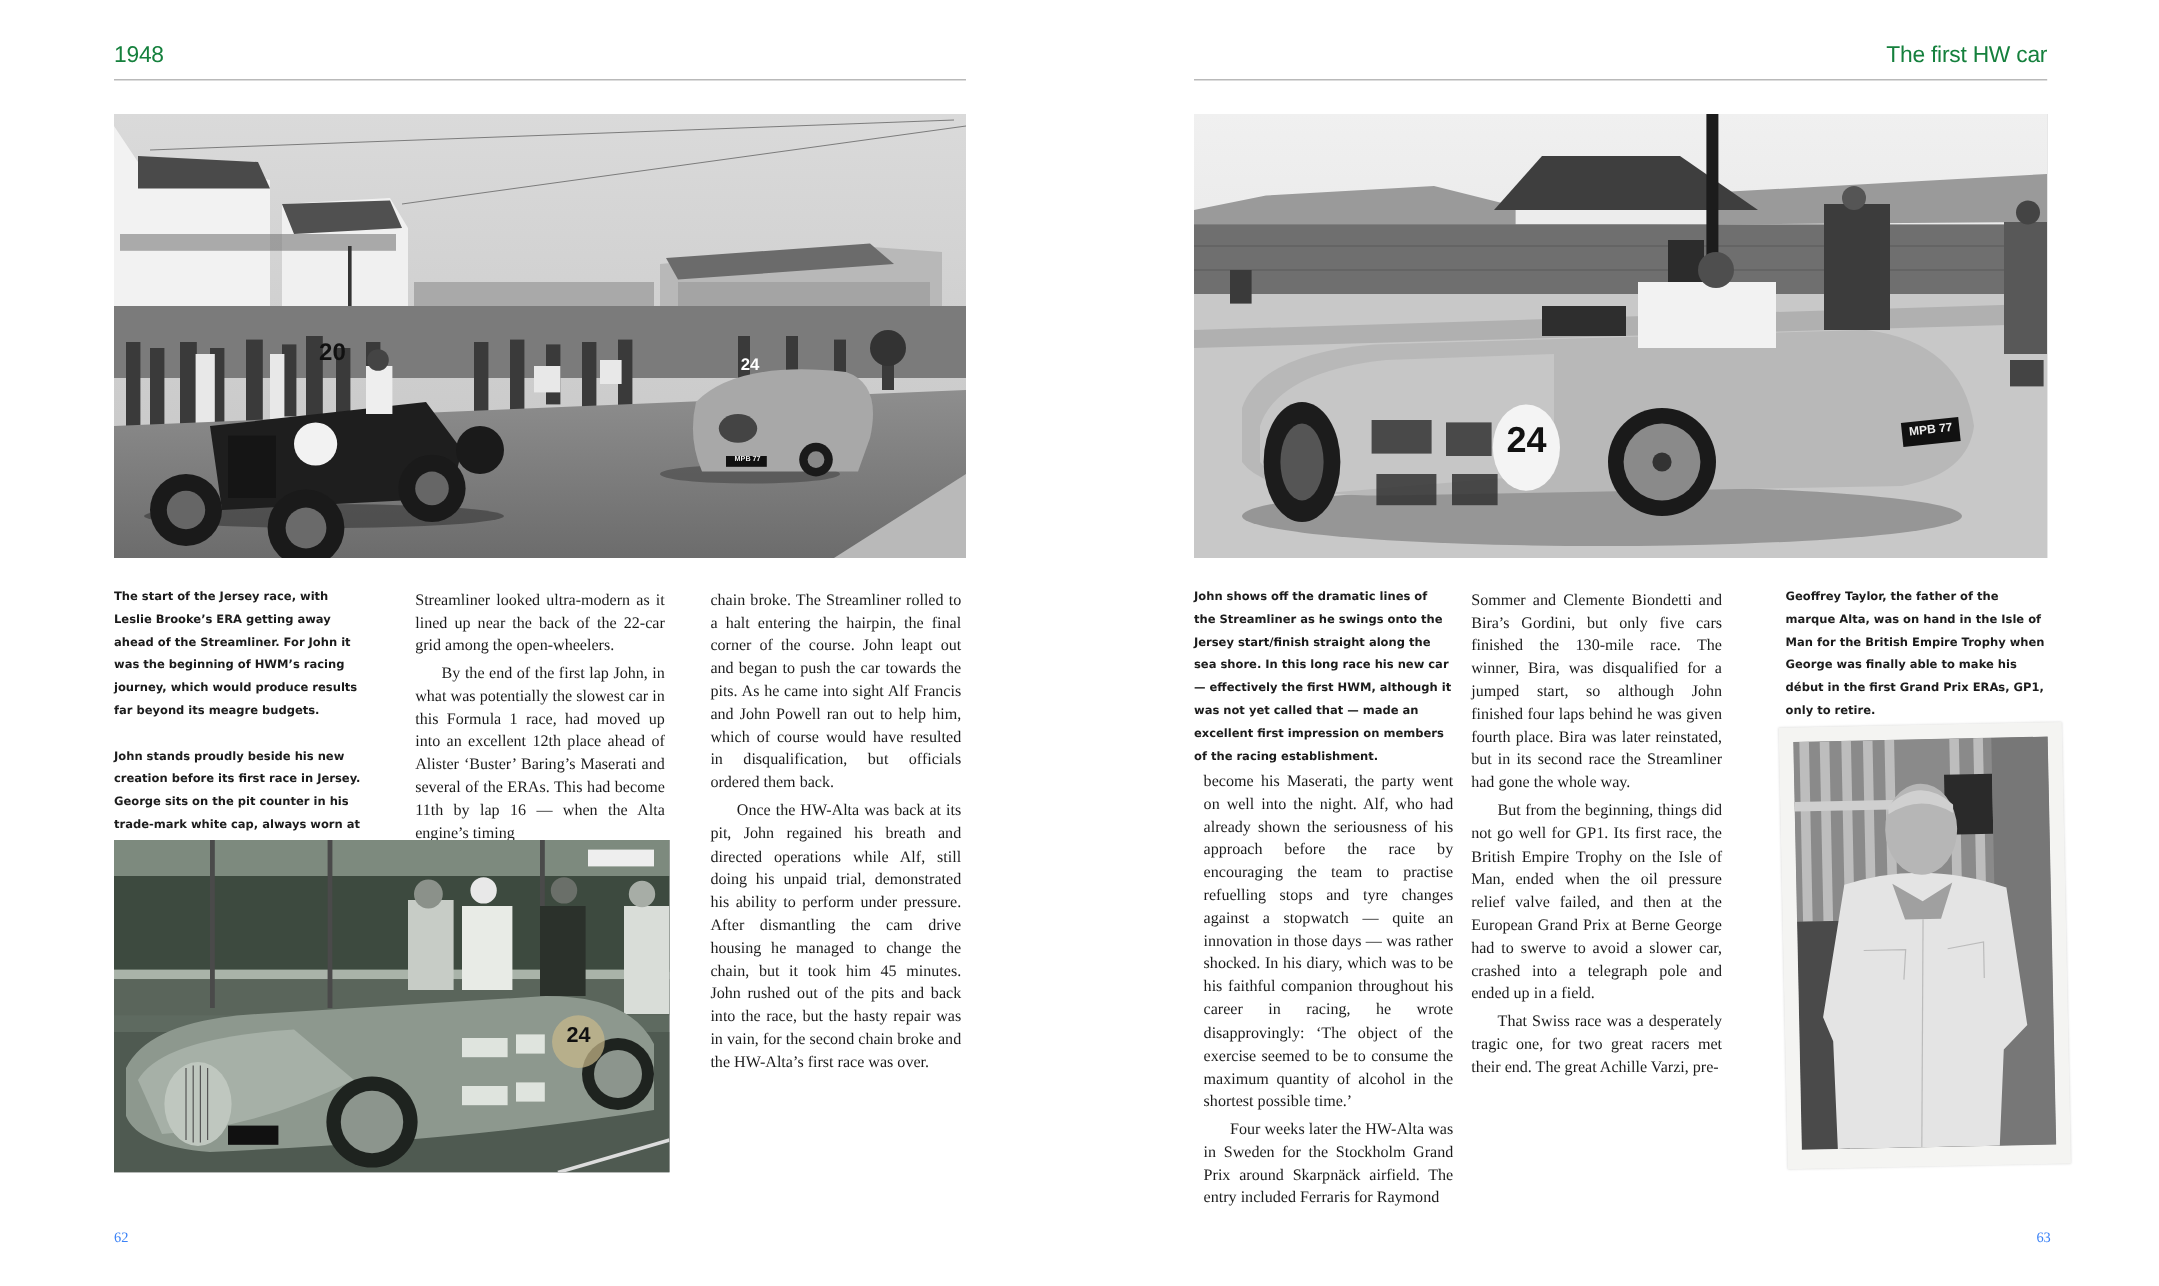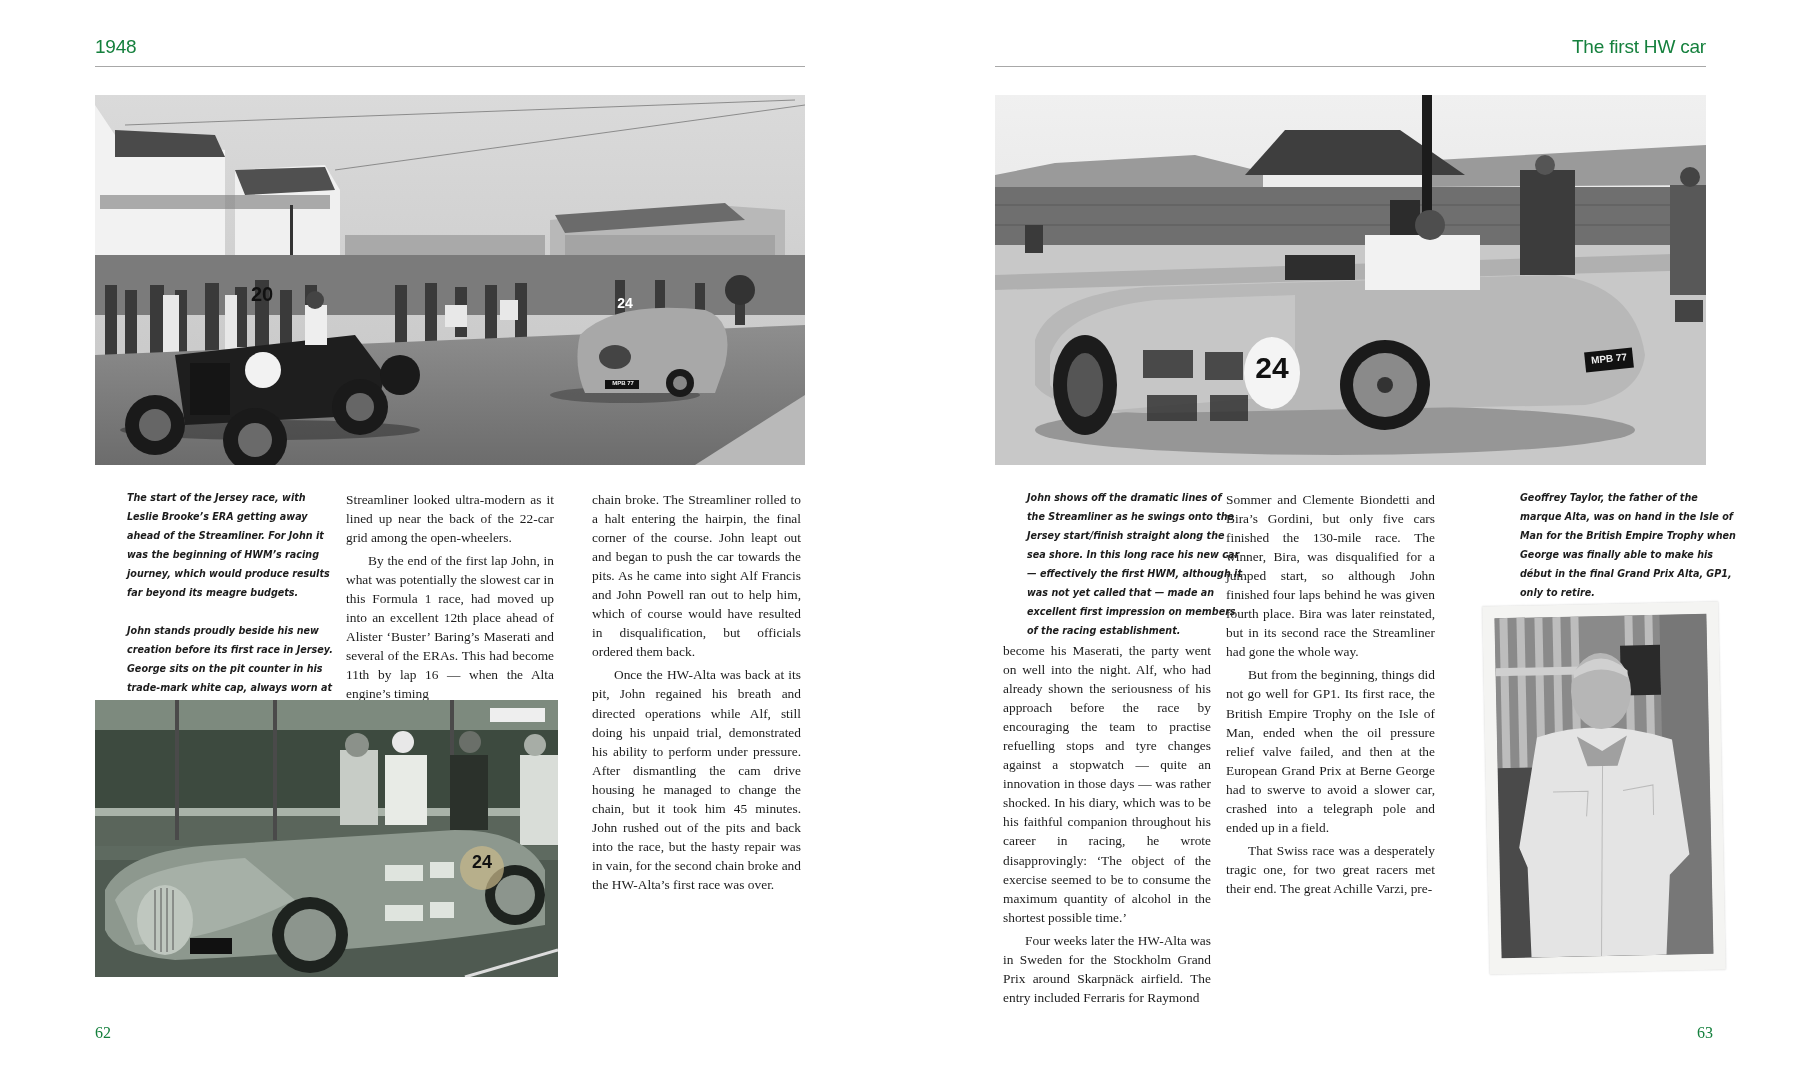--- a/index.html
+++ b/index.html
@@ -2,26 +2,26 @@
 <html><head>
 <meta charset="utf-8">
 <style>
   html, body { margin: 0; padding: 0; background: #ffffff; }
   body { width: 1799px; height: 1072px; position: relative; overflow: hidden; font-family: "Liberation Serif", serif; color: #1a1a1a; }
   .abs { position: absolute; }
   .running-head { position: absolute; top: 36px; font-family: "Liberation Sans", sans-serif; font-size: 19px; color: #15803d; letter-spacing: -0.2px; }
   .rule { position: absolute; top: 66px; height: 1px; background: #a8a8a8; }
   .photo { position: absolute; overflow: hidden; background: #888; }
   .photo svg { display: block; width: 100%; height: 100%; }
-  .caption { position: absolute; font-family: "DejaVu Sans", sans-serif; font-style: italic; font-weight: bold; font-size: 9.6px; line-height: 19px; color: #1c1c1c; margin-left: 32px; }
+  .caption { position: absolute; font-family: "DejaVu Sans", sans-serif; font-weight: bold; font-size: 9.6px; line-height: 19px; color: #1c1c1c; }
   .caption p { margin: 0 0 19px 0; }
   .body-col { position: absolute; font-family: "Liberation Serif", serif; font-size: 13.4px; line-height: 19.05px; text-align: justify; color: #1c1c1c; hyphens: manual; }
   .body-col p { margin: 4px; font-family: Liberation Serif, serif; }
   .body-col p.indent { text-indent: 22px; }
-  .folio { position: absolute; top: 1024px; font-family: "Liberation Serif", serif; font-size: 16px; color: #15803d; }
+  .folio { position: absolute; top: 1024px; font-family: "Liberation Serif", serif; font-size: 12px; color: #3b82f6; }
   .tilted { position: absolute; left: 1486px; top: 604px; width: 236px; height: 368px; background: #f4f4f2; transform: rotate(-1.2deg); box-shadow: 0 0 2px rgba(0,0,0,0.18); }
   .tilted .photo { left: 12px; top: 12px; width: 212px; height: 340px; }
 </style>
 </head>
 <body>
 
 <div>
   <div class="running-head" style="left:95px;">1948</div>
   <div class="rule" style="left:95px; width:710px;"></div>
 
@@ -100,21 +100,21 @@
       <circle cx="220" cy="205" r="9" fill="#444"></circle>
 
       <ellipse cx="530" cy="300" rx="75" ry="8" fill="#333" opacity="0.45"></ellipse>
       <path d="M485 240 Q520 205 610 215 Q640 225 630 270 L620 298 L490 298 Q478 270 485 240Z" fill="#a8a8a8"></path>
       <ellipse cx="520" cy="262" rx="16" ry="12" fill="#444"></ellipse>
       <rect x="510" y="285" width="34" height="9" fill="#111"></rect>
       <circle cx="585" cy="288" r="14" fill="#1a1a1a"></circle>
         <circle cx="585" cy="288" r="7" fill="#888"></circle>
       <circle cx="645" cy="195" r="15" fill="#333"></circle>
     </svg>
-    <div class="abs" style="left:152px; top:188px; width:30px; font:bold 20px 'Liberation Sans',sans-serif; color:#111; text-align:center;">20</div>
+    <div class="abs" style="left:167px; top:188px; width:30px; font:bold 20px 'Liberation Sans',sans-serif; color:#111; text-align:center;">20</div>
     <div class="abs" style="left:515px; top:200px; width:30px; font:bold 14px 'Liberation Sans',sans-serif; color:#fff; text-align:center;">24</div>
     <div class="abs" style="left:511px; top:285px; width:34px; font:bold 6px 'Liberation Sans',sans-serif; color:#eee; text-align:center;">MPB 77</div>
   </div>
 
   <div class="caption" style="left:95px; top:488px; width:208px;">
     <p>The start of the Jersey race, with Leslie Brooke’s ERA getting away ahead of the Streamliner. For John it was the beginning of HWM’s racing journey, which would produce results far beyond its meagre budgets.</p>
     <p>John stands proudly beside his new creation before its first race in Jersey. George sits on the pit counter in his trade-mark white cap, always worn at a jaunty angle.</p>
   </div>
 
   <div class="body-col" style="left:342px; top:486px; width:216px;">
@@ -255,21 +255,21 @@
     <p class="indent">Four weeks later the HW-Alta was in Sweden for the Stockholm Grand Prix around Skarpnäck airfield. The entry included Ferraris for Raymond</p>
   </div>
 
   <div class="body-col" style="left:1222px; top:486px; width:217px;">
     <p>Sommer and Clemente Biondetti and Bira’s Gordini, but only five cars finished the 130-mile race. The winner, Bira, was disqualified for a jumped start, so although John finished four laps behind he was given fourth place. Bira was later reinstated, but in its second race the Streamliner had gone the whole way.</p>
     <p class="indent">But from the beginning, things did not go well for GP1. Its first race, the British Empire Trophy on the Isle of Man, ended when the oil pressure relief valve failed, and then at the European Grand Prix at Berne George had to swerve to avoid a slower car, crashed into a telegraph pole and ended up in a field.</p>
     <p class="indent">That Swiss race was a desperately tragic one, for two great racers met their end. The great Achille Varzi, pre-</p>
   </div>
 
   <div class="caption" style="left:1488px; top:488px; width:218px;">
-    <p>Geoffrey Taylor, the father of the marque Alta, was on hand in the Isle of Man for the British Empire Trophy when George was finally able to make his début in the final Grand Prix Alta, GP1, only to retire.</p>
+    <p>Geoffrey Taylor, the father of the marque Alta, was on hand in the Isle of Man for the British Empire Trophy when George was finally able to make his début in the first Grand Prix ERAs, GP1, only to retire.</p>
   </div>
 
   <div class="tilted">
     <div class="photo">
       <svg viewBox="0 0 212 340" preserveAspectRatio="none">
         <rect width="212" height="340" fill="#8a8a8a"></rect>
         <g fill="#bdbdbd">
             <rect x="5" y="0" width="8" height="150"></rect>
             <rect x="22" y="0" width="8" height="150"></rect>
             <rect x="40" y="0" width="8" height="150"></rect>

